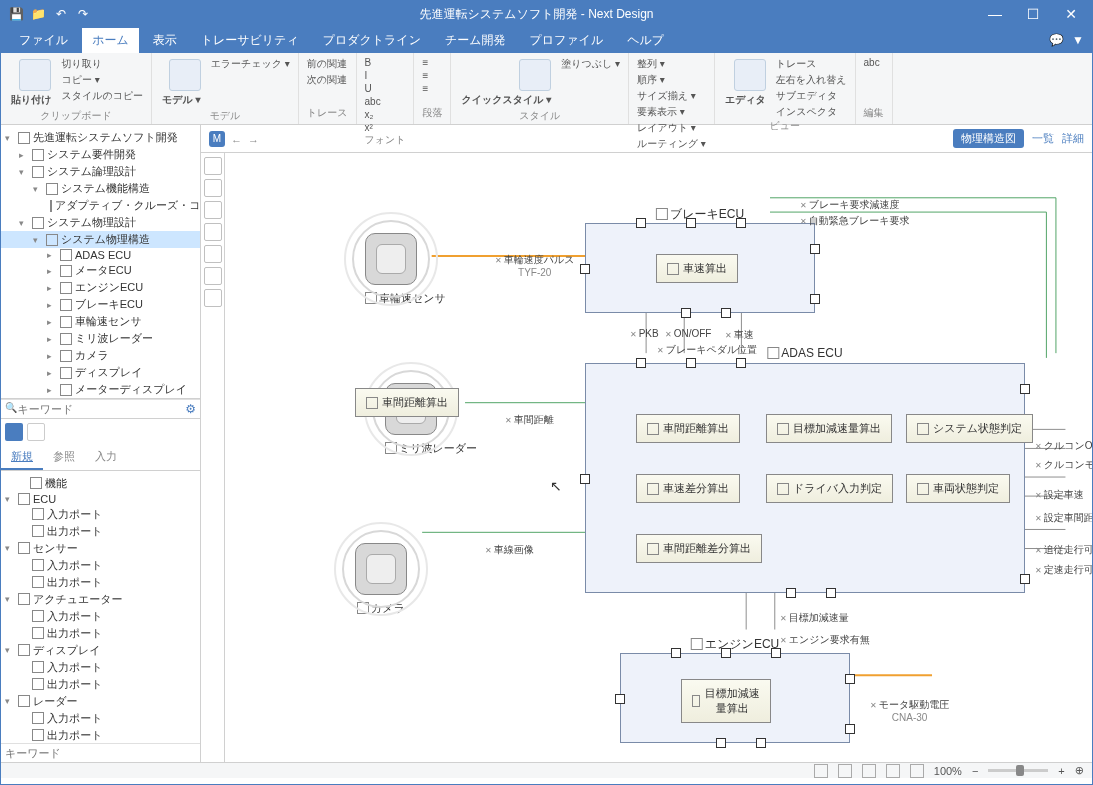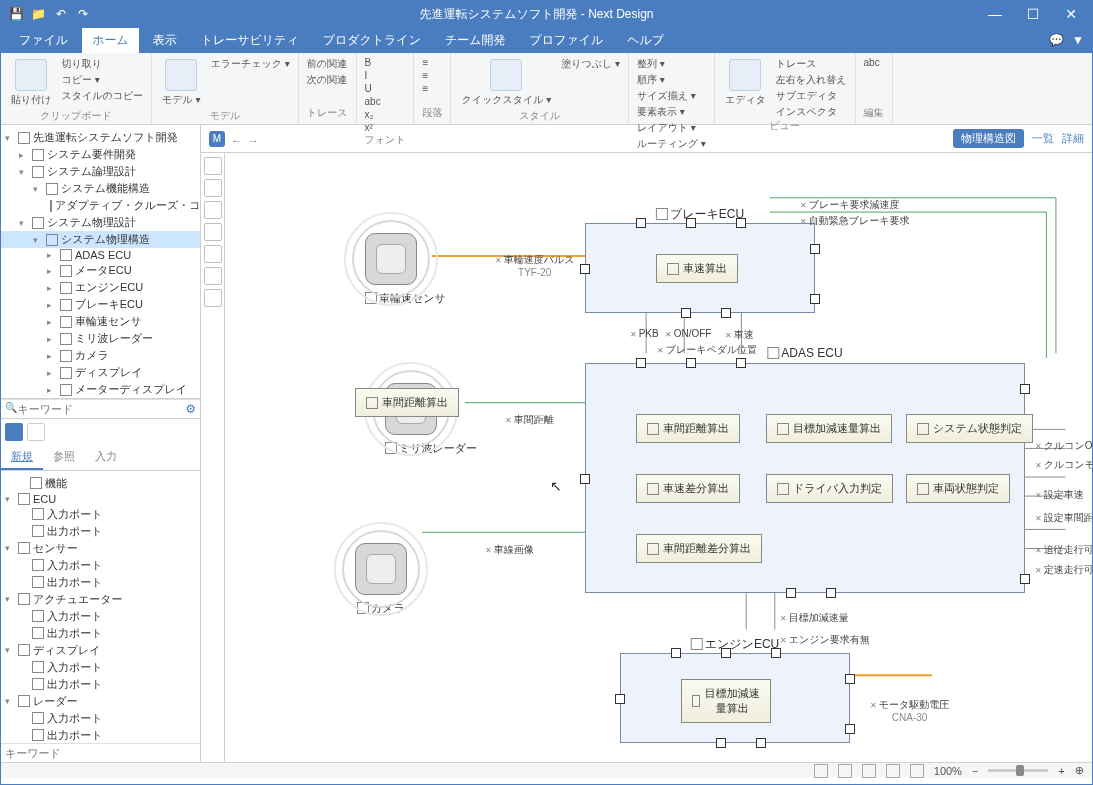--- a/index.html
+++ b/index.html
@@ -17,21 +17,21 @@
 .menubar { background: #4a7dbf; color: #fff; height: 26px; display: flex; align-items: center; padding: 0 8px; gap: 4px; }
 .menubar .tab { padding: 4px 10px; cursor: pointer; font-size: 12px; }
 .menubar .tab.active { background: #fff; color: #4a7dbf; }
 .menubar .right { margin-left: auto; display:flex; gap:8px; }
 
 
 .ribbon { background: #f5f6f7; border-bottom: 1px solid #d0d0d0; height: 72px; display: flex; }
 .rgroup { border-right: 1px solid #e0e0e0; padding: 4px 8px; display: flex; flex-direction: column; justify-content: space-between; }
 .rgroup .items { display: flex; gap: 8px; align-items: flex-start; }
 .rgroup .gname { font-size: 10px; color: #888; text-align: center; }
-.rbtn { display: flex; flex-direction: column; align-items: center; gap: 2px; cursor: pointer; padding: 2px; }
+.rbtn { display: flex; flex-direction: column; align-items: flex-end; gap: 2px; cursor: pointer; padding: 2px; font-weight: bold; }
 .rbtn .ico { width: 24px; height: 24px; background: #e8eef7; border: 1px solid #c0d0e0; border-radius: 3px; }
 .rbtn.big .ico { width: 32px; height: 32px; }
 .rbtn .lbl { font-size: 10px; color: #555; white-space: nowrap; }
 .rcol { display: flex; flex-direction: column; gap: 2px; font-size: 10px; color: #555; }
 .rcol div { white-space: nowrap; cursor:pointer; }
 
 
 .main { display: flex; height: calc(100% - 26px - 26px - 72px - 22px); }
 
 

